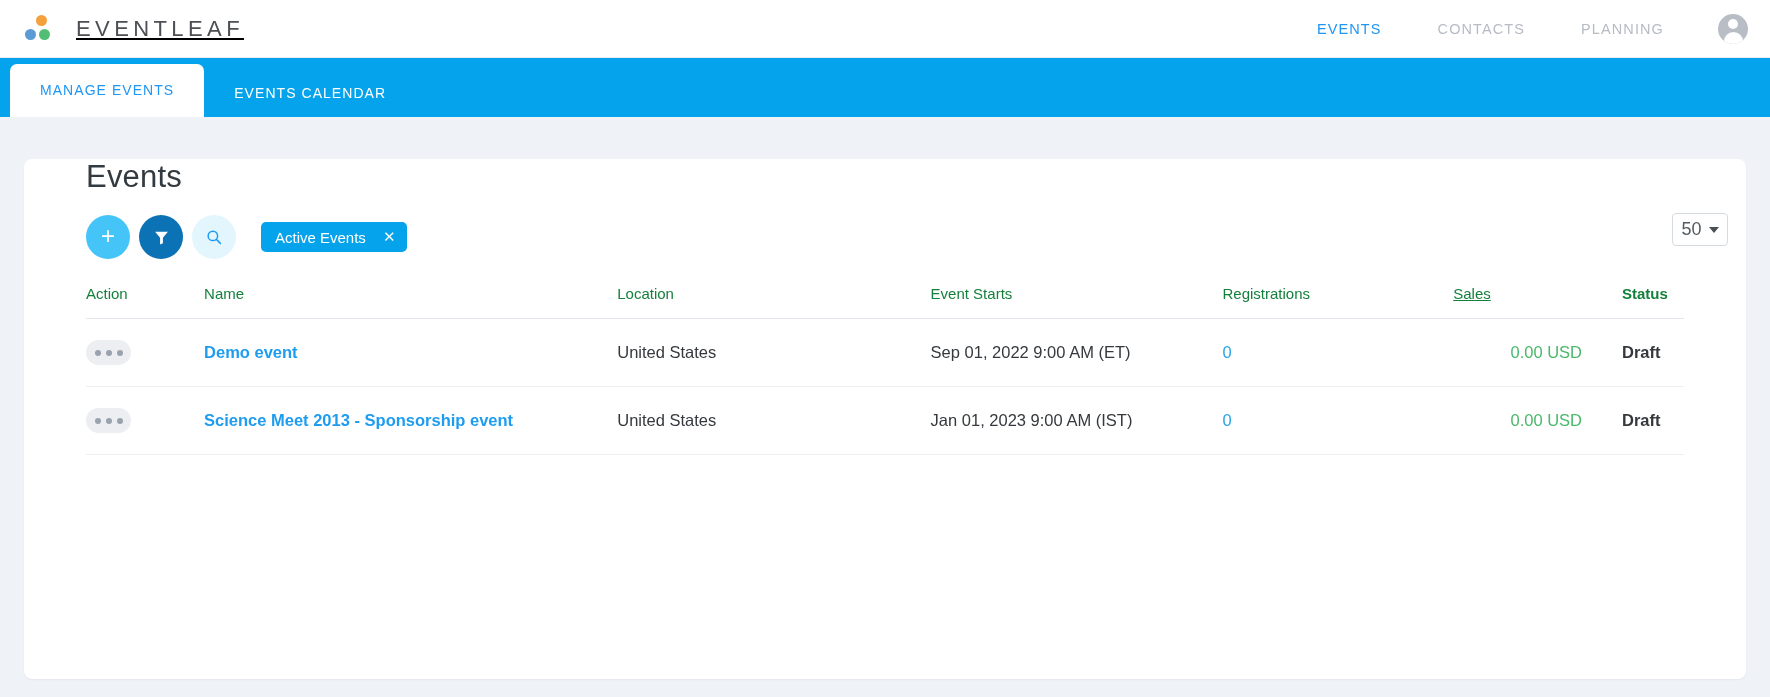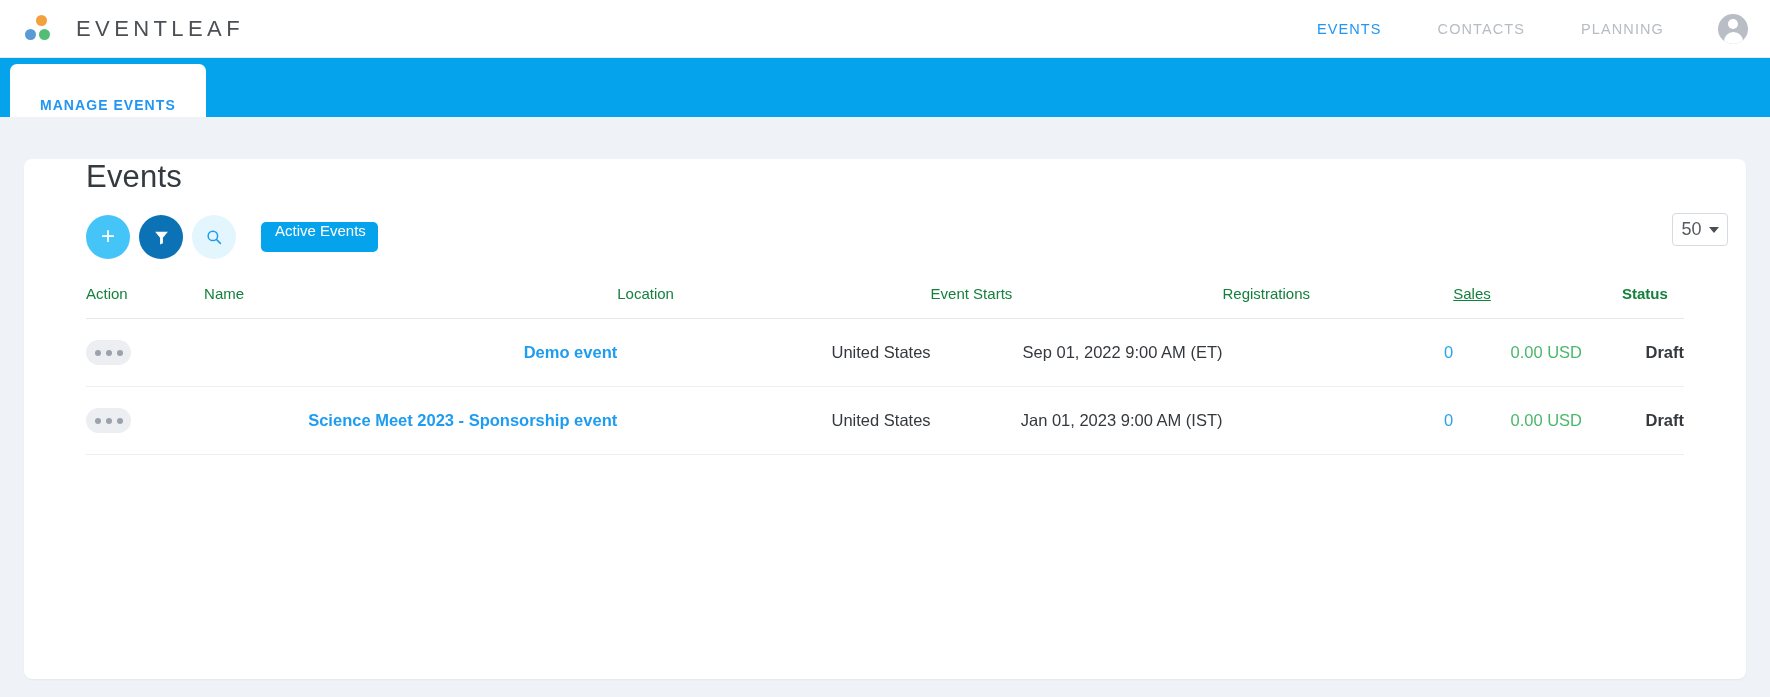--- a/index.html
+++ b/index.html
@@ -15,21 +15,21 @@
   
   .topbar {
     position: relative;
     height: 58px;
     background: #ffffff;
     display: flex;
     align-items: center;
     padding: 0 22px 0 24px;
     border-bottom: 1px solid #e7eaef;
   }
-  .brand { display: flex; align-items: center; gap: 18px; }
+  .brand { display: flex; align-items: center; gap: 18px; text-decoration: underline; }
   .logo-dots {
     position: relative;
     width: 34px;
     height: 30px;
   }
   .logo-dots i {
     position: absolute;
     display: block;
     border-radius: 50%;
   }
@@ -87,23 +87,23 @@
   .tabstrip {
     height: 59px;
     background: #05a3ec;
     display: flex;
     align-items: flex-end;
     padding-left: 10px;
   }
   .tab {
     font-size: 14px;
     letter-spacing: 1.05px;
-    font-weight: 700;
+    font-weight: 400;
     color: #ffffff;
-    padding: 15px 30px;
+    padding: 0 30px;
     height: 48px;
     line-height: 48px;
     cursor: pointer;
     white-space: nowrap;
   }
   .tab.active {
     background: #ffffff;
     color: #2196f3;
     border-radius: 7px 7px 0 0;
     height: 53px;
@@ -169,26 +169,25 @@
     color: #fff; font-size: 24px; line-height: 1; font-weight: 300;
     margin-top: -2px;
   }
   .chip {
     background: #05a3ec;
     color: #fff;
     border-radius: 5px;
     height: 30px;
     display: inline-flex;
     align-items: center;
-    gap: 24px;
+    gap: 17px;
     padding: 0 12px 0 14px;
     font-size: 15px;
     margin-left: 16px;
     cursor: pointer;
-    flex-direction: column;
   }
   .chip .x { font-size: 15px; opacity: .95; }
 
   .pagesize {
     position: absolute;
     right: -44px;
     top: -2px;
     width: 56px; height: 33px;
     border: 1px solid #d6dbe0;
     border-radius: 4px;
@@ -217,21 +216,20 @@
     color: #15803d;
     padding: 0 0 16px 0;
   }
   thead tr { border-bottom: 1px solid #e4e8ec; }
   tbody td {
     padding: 21px 0;
     font-size: 16.5px;
     color: #35393d;
     border-bottom: 1px solid #eceff2;
     vertical-align: middle;
-    text-align: right;
   }
   .col-action { width: 110px; }
   .col-name { width: 385px; }
   .col-location { width: 292px; }
   .col-starts { width: 272px; }
   .col-regs { width: 215px; margin-top: 24px; }
   .col-sales { text-align: right; width: 120px; }
   .col-status { width: 95px; padding-left: 40px !important; font-weight: bold; }
   th.col-sales { text-align: left; text-decoration: underline; }
   th.col-status { padding-left: 40px; }
@@ -275,20 +273,21 @@
   <nav class="topnav">
     <a href="#" class="active">EVENTS</a>
     <a href="#">CONTACTS</a>
     <a href="#">PLANNING</a>
     <span class="avatar"></span>
   </nav>
 </div>
 
 <div class="tabstrip">
   <div class="tab active">MANAGE EVENTS</div>
+  <div class="tab">EVENTS CALENDAR</div>
 </div>
 
 <div class="page">
   <div class="card">
 
 
     <h1 class="page-title">Events</h1>
 
     <div class="toolbar">
       <button class="circle-btn add">
@@ -353,21 +352,21 @@
 
         <tr>
           <td class="col-action">
             <div class="dots-pill">
                 <i></i>
                 <i></i>
                 <i></i>
               </div>
           </td>
           <td class="col-name">
-            <a href="#" class="name-link">Science Meet 2023 - Sponsorship event</a>
+            <a href="#" class="name-link">Science Meet 2013 - Sponsorship event</a>
           </td>
           <td class="col-location">United States</td>
           <td class="col-starts">Jan 01, 2023 9:00 AM (IST)</td>
           <td class="col-regs">
             <a href="#" class="reg-link">0</a>
           </td>
           <td class="col-sales sales">0.00 USD</td>
           <td class="col-status">Draft</td>
         </tr>
 

